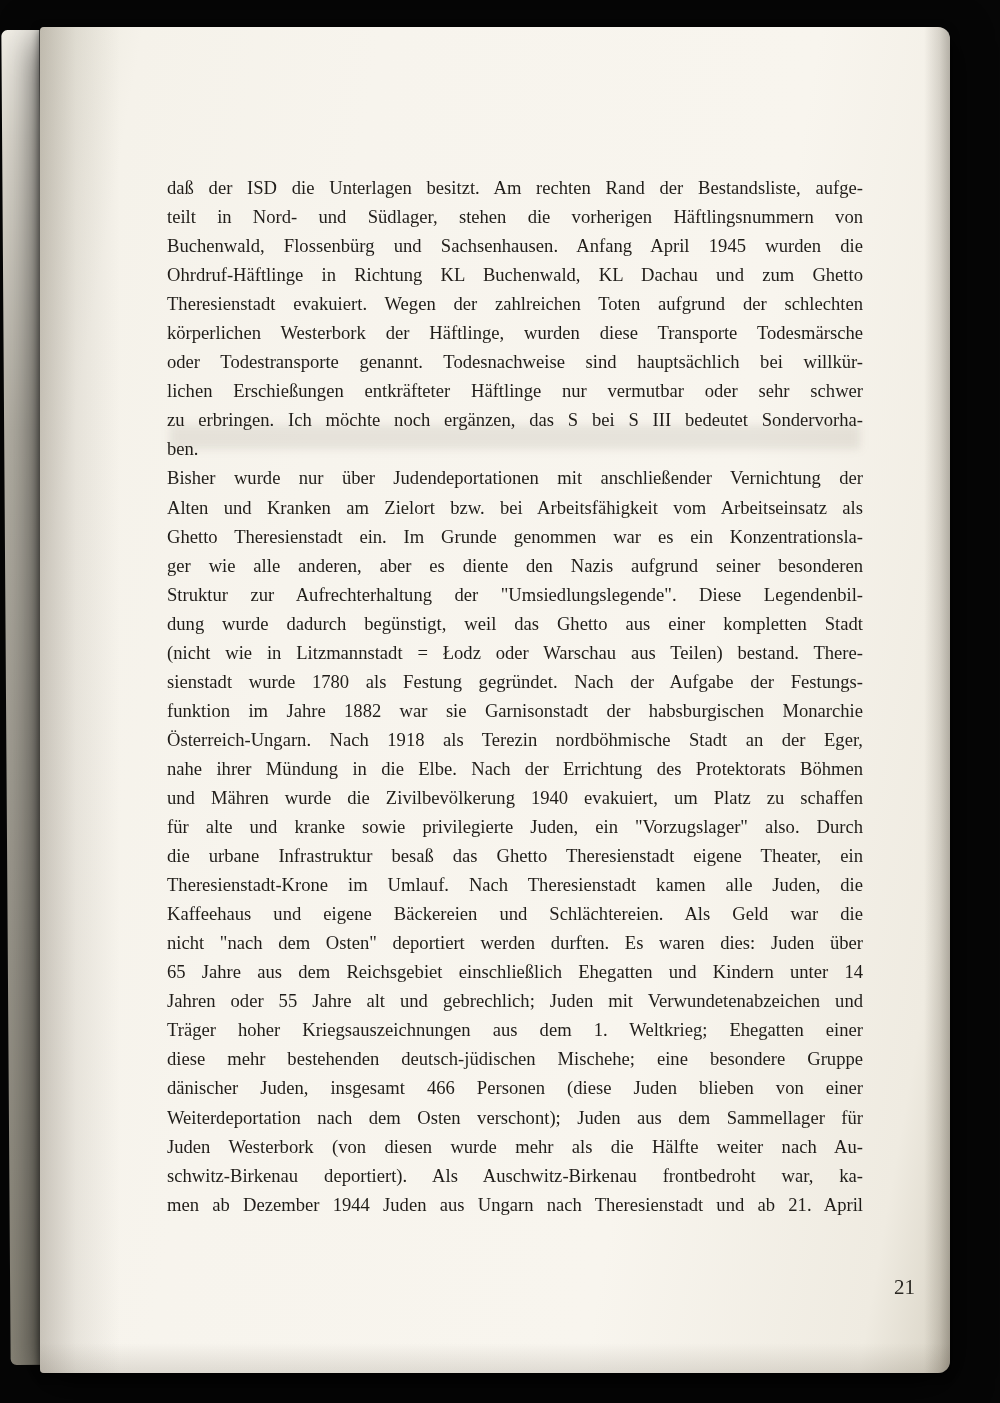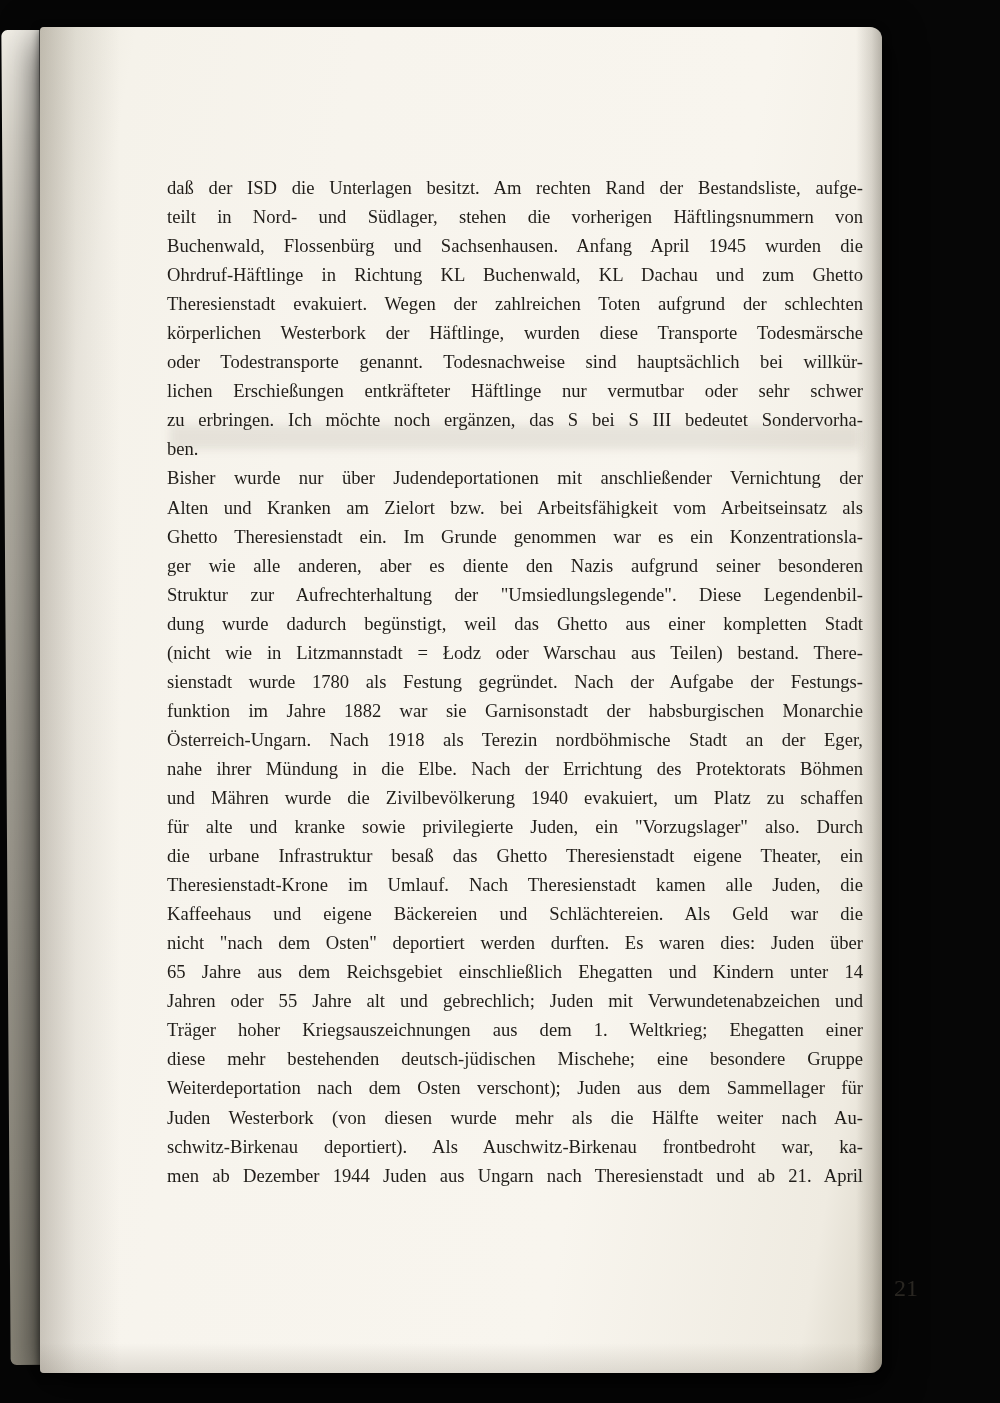--- a/index.html
+++ b/index.html
@@ -22,21 +22,21 @@
     width: 38px;
     height: 1335px;
     background: linear-gradient(180deg, #f2efe7 0%, #ddd9cf 8%, #b5b1a6 30%, #9a968b 70%, #8a8679 100%);
     border-radius: 6px 0 0 6px;
     transform: rotate(-0.4deg);
   }
   .page {
     position: absolute;
     left: 40px;
     top: 27px;
-    width: 842px;
+    width: 910px;
     height: 1346px;
     background: linear-gradient(100deg,
       #e9e6db 0%,
       #f5f2ea 9%,
       #f7f4ed 30%,
       #f8f5ee 68%,
       #efebe1 92%,
       #ddd8cb 98%,
       #cfc9bb 100%);
     border-radius: 4px 12px 12px 4px;
@@ -99,21 +99,21 @@
   }
   .line.last {
     text-align-last: left;
   }
   .it {
   }
   .page-number {
     position: absolute;
     left: 854px;
     top: 1248px;
-    font-size: 24px;
+    font-size: 21px;
     color: #2a2722;
   }
 </style>
 </head>
 <body>
 
 <div class="scan">
   <div class="under-page"></div>
   <div class="page">
     <div class="binding-shadow"></div>
@@ -145,20 +145,21 @@
         <div class="line"><span>und </span><span class="it">Mähren</span><span> wurde die Zivilbevölkerung 1940 evakuiert, um Platz zu schaffen</span></div>
         <div class="line"><span>für alte und kranke sowie privilegierte Juden, ein "Vorzugslager" also. Durch</span></div>
         <div class="line"><span>die urbane Infrastruktur besaß das Ghetto Theresienstadt eigene Theater, ein</span></div>
         <div class="line"><span>Theresienstadt-Krone im Umlauf. Nach Theresienstadt kamen alle Juden, die</span></div>
         <div class="line"><span>Kaffeehaus und eigene Bäckereien und Schlächtereien. Als Geld war die</span></div>
         <div class="line"><span>nicht "nach dem Osten" deportiert werden durften. Es waren dies: Juden über</span></div>
         <div class="line"><span>65 Jahre aus dem Reichsgebiet einschließlich Ehegatten und Kindern unter 14</span></div>
         <div class="line"><span>Jahren oder 55 Jahre alt und gebrechlich; Juden mit Verwundetenabzeichen und</span></div>
         <div class="line"><span>Träger hoher Kriegsauszeichnungen aus dem 1. Weltkrieg; Ehegatten </span><span class="it">einer</span></div>
         <div class="line"><span class="it">diese mehr bestehenden deutsch-jüdischen Mischehe</span><span>; eine besondere Gruppe</span></div>
+        <div class="line"><span>dänischer Juden, insgesamt 466 Personen (diese Juden blieben von einer</span></div>
         <div class="line"><span>Weiterdeportation nach dem Osten verschont); Juden aus dem Sammellager für</span></div>
         <div class="line"><span>Juden </span><span class="it">Westerbork</span><span> (von diesen wurde mehr als die Hälfte weiter nach Au-</span></div>
         <div class="line"><span>schwitz-Birkenau deportiert). Als Auschwitz-Birkenau frontbedroht war, ka-</span></div>
         <div class="line"><span>men ab Dezember 1944 Juden aus Ungarn nach Theresienstadt und ab 21. April</span></div>
       </div>
     <div class="page-number">21</div>
   </div>
 </div>
 
 </body></html>

